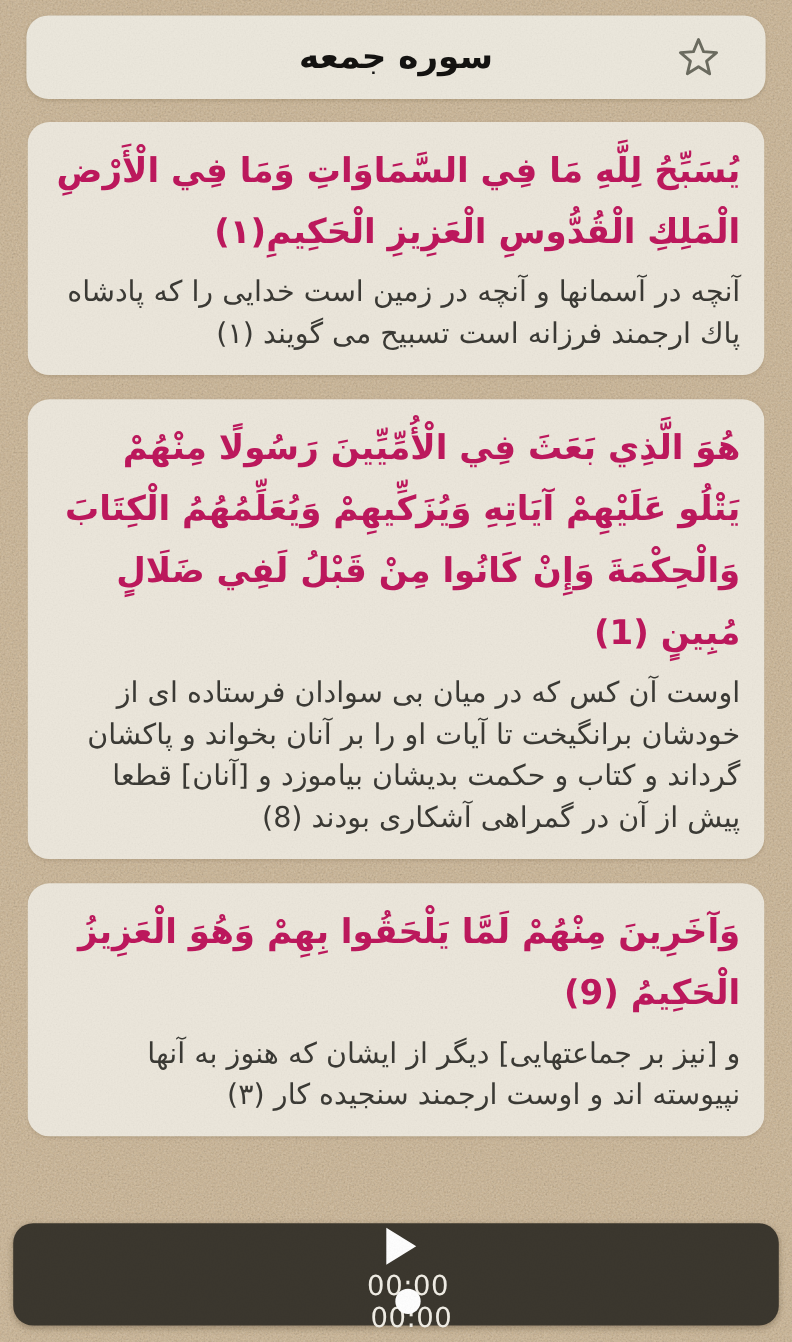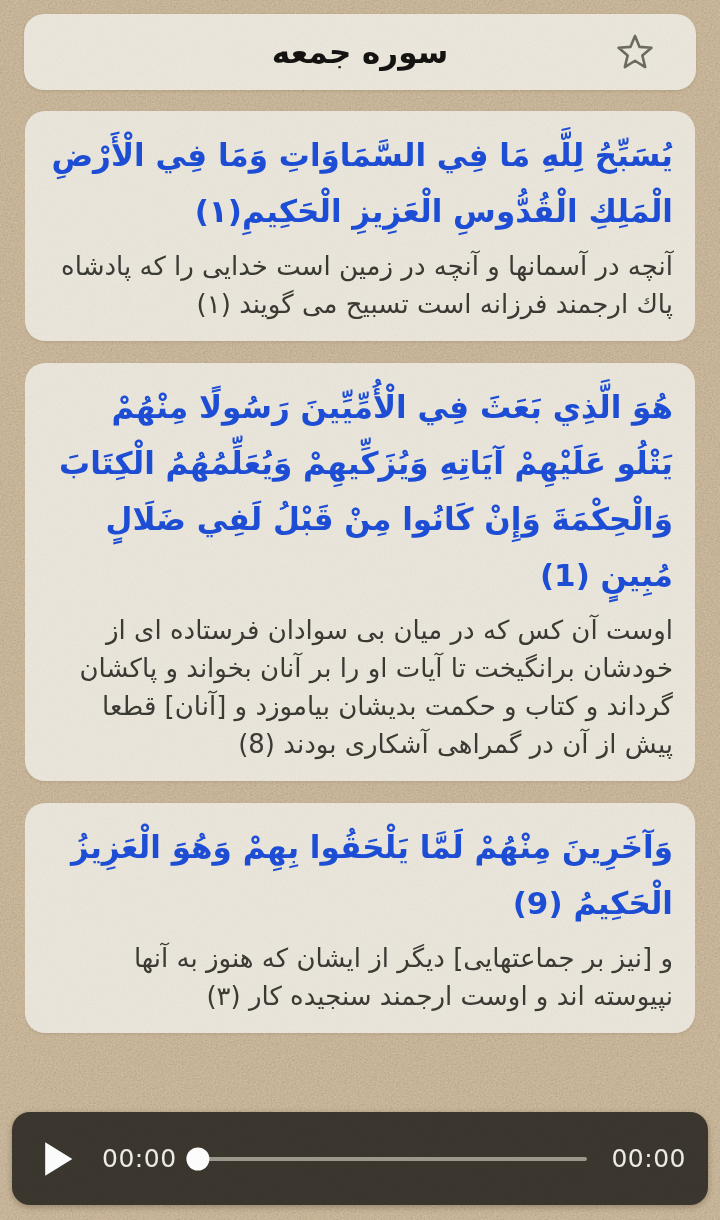--- a/index.html
+++ b/index.html
@@ -28,32 +28,33 @@
     position:relative; z-index:1; height:964px; margin:0 25px;
     padding-top:21px; display:flex; flex-direction:column; gap:22px;
     overflow:hidden;
   }
   .verse-card {
     background:#ece7dc; border-radius:20px; padding:16px 22px 18px;
     box-shadow:0 1px 3px rgba(90,70,40,.15); flex:none;
   }
   .arabic {
     direction:rtl; text-align:right; font-weight:bold;
-    font-size:31px; line-height:56px; color:#1d4ed8;
+    font-size:31px; line-height:56px; color:#be185d;
   }
   .trans {
     direction:rtl; 
     font-size:26px; line-height:38px; color:#3b3a35; margin-top:8px;
   }
 
   .player {
     position:absolute; z-index:5; left:12px; right:12px; bottom:15px; height:93px;
     background:#3b372e; border-radius:18px;
     display:flex; align-items:center; padding:0 22px 0 30px;
     box-shadow:0 2px 6px rgba(60,45,25,.35);
+    flex-direction:column;
   }
   .play-btn { width:32px; height:42px; display:flex; align-items:center; cursor:pointer; flex:none; }
   .time { color:#f1eee6; font-size:25px; flex:none; letter-spacing:.5px; }
   .current { margin:0 14px 0 28px; }
   .total { margin-left:20px; }
   .slider { position:relative; flex:1; height:30px; cursor:pointer; }
   .track { position:absolute; left:4px; right:4px; top:50%; height:4px;
            transform:translateY(-50%); background:#9d998c; border-radius:2px; }
   .thumb { position:absolute; top:50%; width:23px; height:23px;
            background:#ffffff; border-radius:50%; transform:translate(-20%,-50%); }

